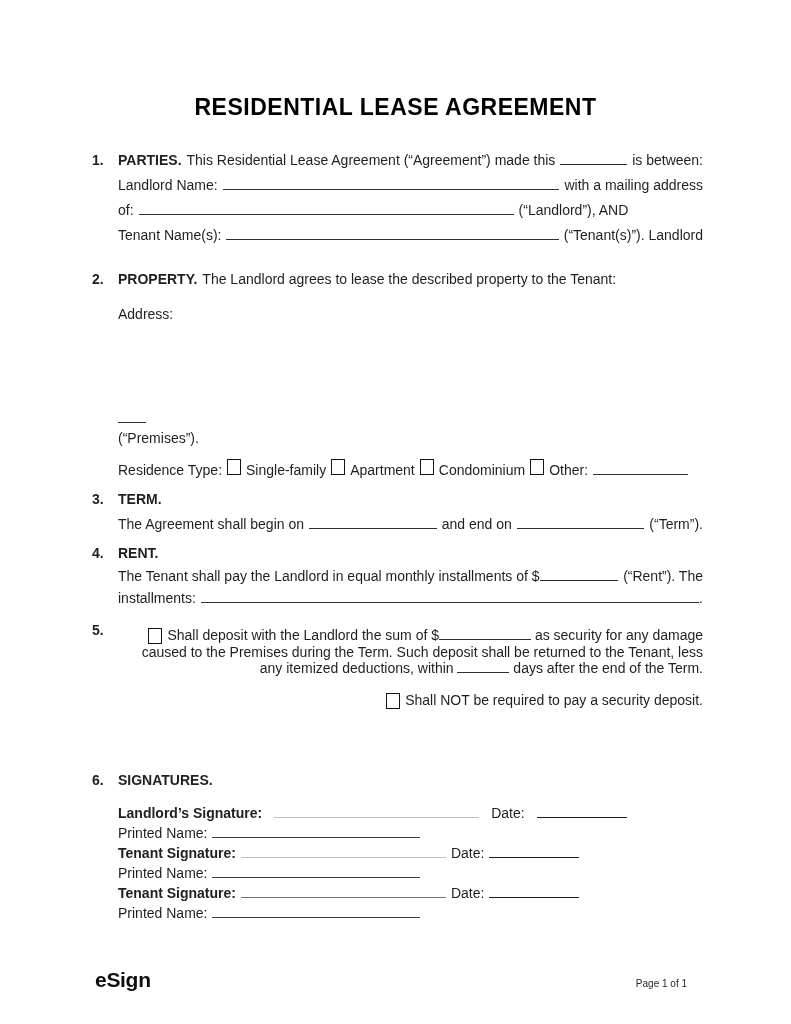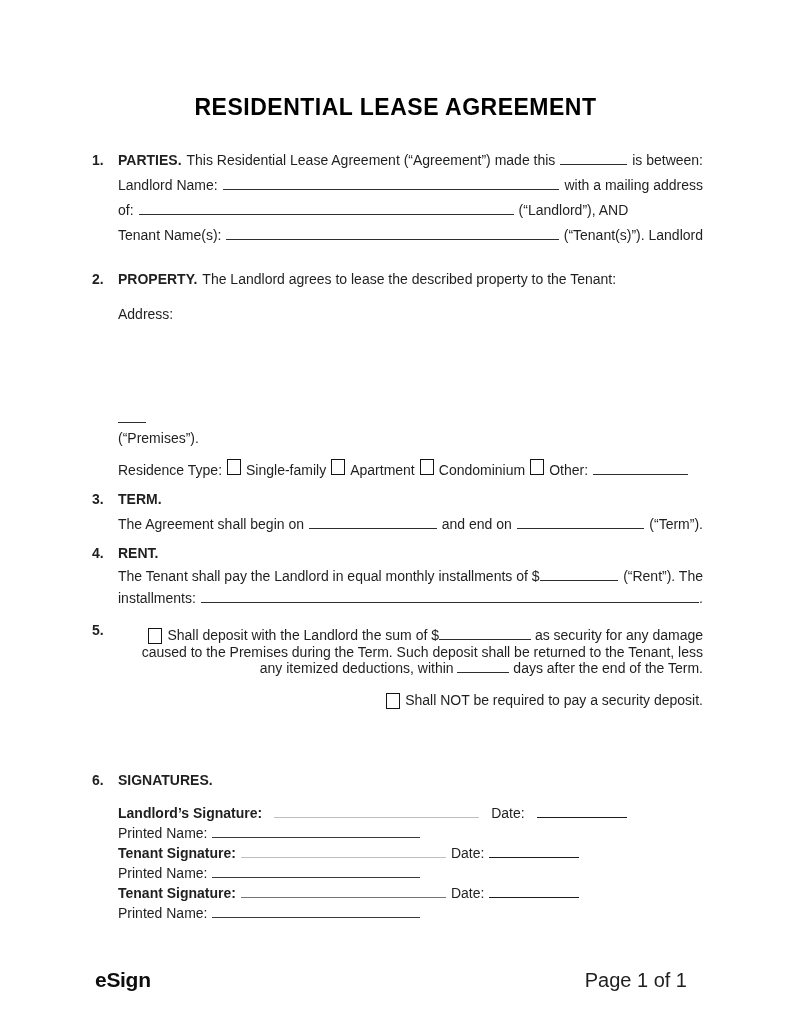--- a/index.html
+++ b/index.html
@@ -59,21 +59,21 @@
   .sigline { width:205px; margin-bottom:-2px; border-bottom:1.4px solid #a7c2e6; }
   .sigline.accent { border-bottom:1.6px solid #4a7ebb; }
   .dateline { width:90px; border-bottom:1.4px solid #1c1c1c; margin-bottom:-2px; }
   .printline { width:208px; border-bottom:1.2px solid #3a3a3a; margin-bottom:-2px; }
   
   .footer {
     position:absolute; left:95px; right:104px; top:944px;
     display:flex; justify-content:space-between; align-items:baseline;margin-top:24px;
   }
   .brand { font-weight:bold; font-size:21px; letter-spacing:-0.3px; color:#0d0d0d; }
-  .pagenum { font-size:20px; color:#1f1f1f; }
+  .pagenum { font-size:10px; color:#1f1f1f; }
 </style>
 </head>
 <body>
 
 <div class="page">
 
   <h1 class="title">RESIDENTIAL LEASE AGREEMENT</h1>
 
   <div class="content">
 

